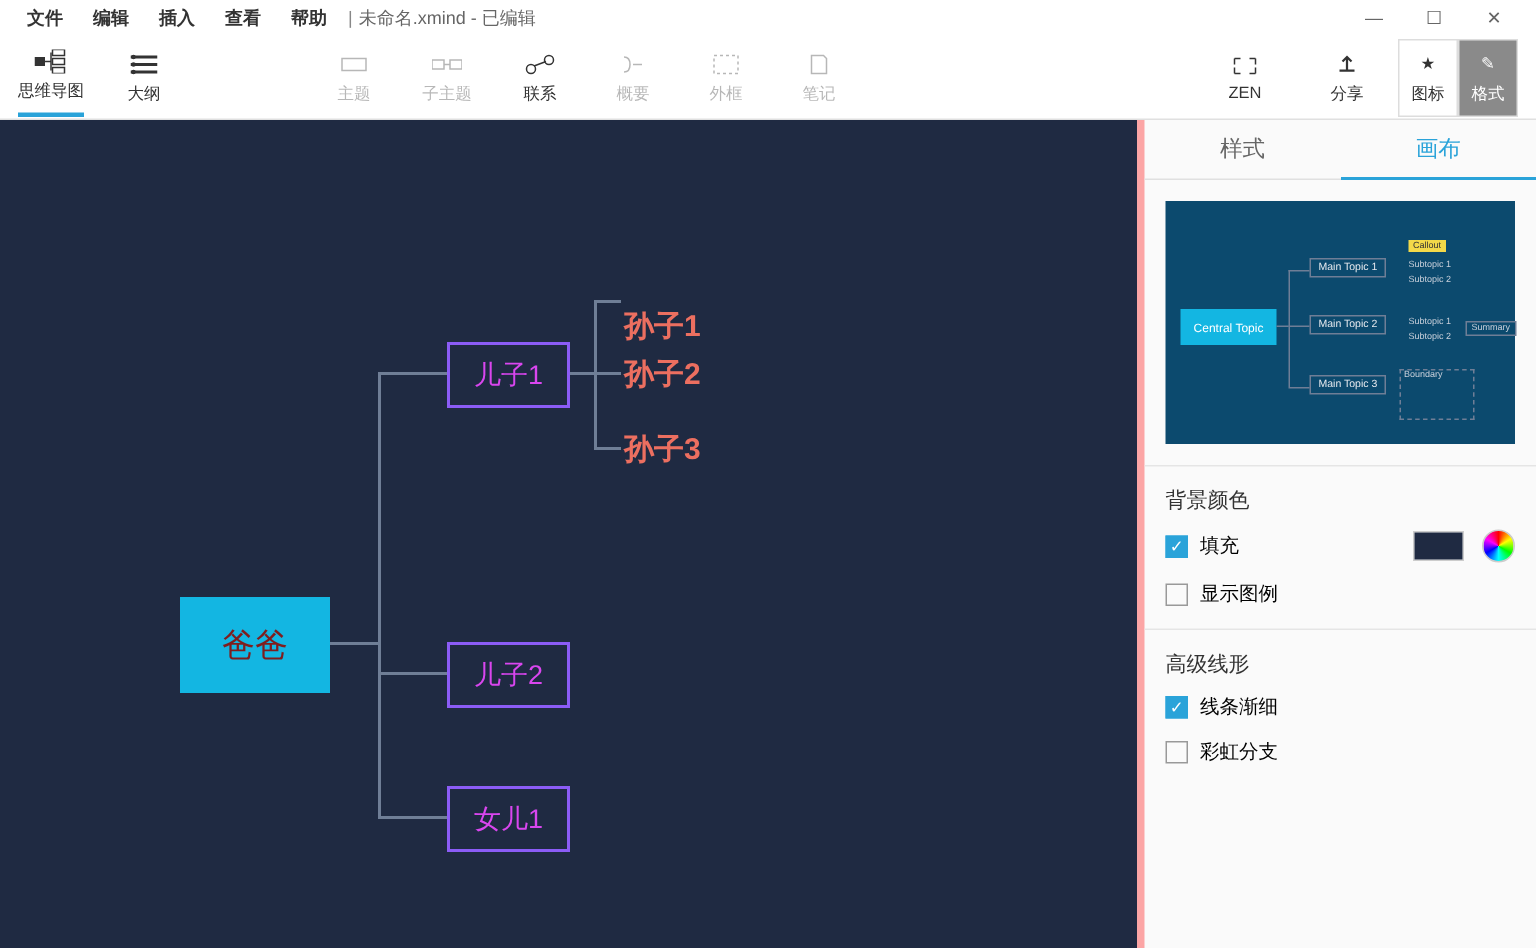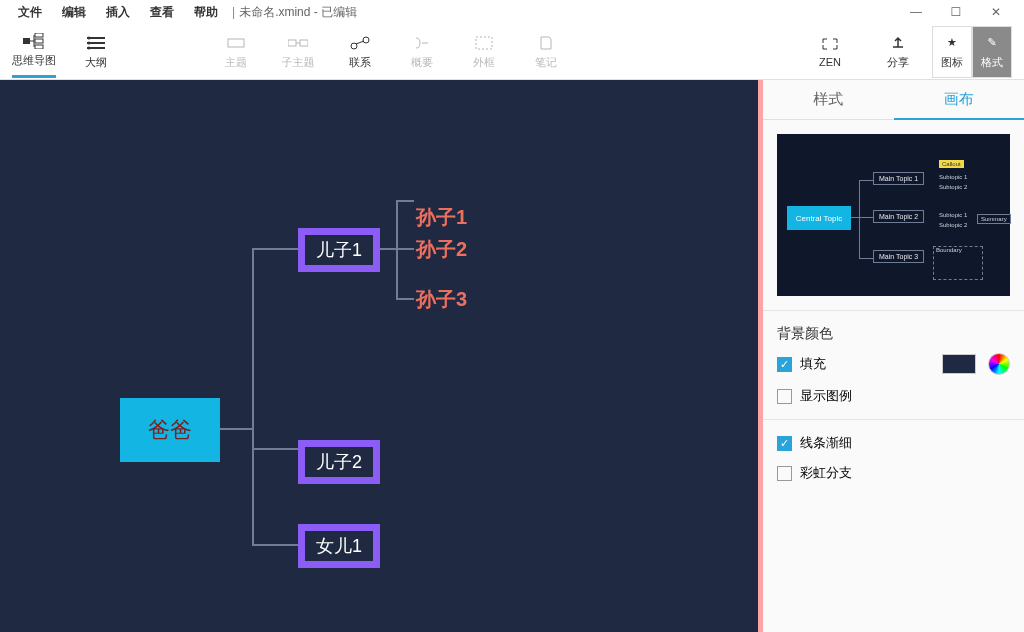--- a/index.html
+++ b/index.html
@@ -22,31 +22,31 @@
 .tool-sep { width: 24px; }
 .format-pair { display: flex; gap: 0; margin-left: 12px; }
 .format-pair .tool-btn { min-width: 40px; border: 1px solid #ddd; }
 .format-pair .tool-btn.sel { background: #8a8a8a; color: #fff; }
 
 .main { display: flex; height: 552px; }
 
 .canvas-wrap { flex: 1; background: #1f2a42; position: relative; }
 .mindmap { position: absolute; left: 0; top: 0; width: 100%; height: 100%; }
 .node-root { position: absolute; left: 120px; top: 318px; width: 100px; height: 64px; background: #13b6e2; color: #7f1d1d; display: flex; align-items: center; justify-content: center; font-size: 22px; font-weight: 500; }
-.node-box { position: absolute; border: 7px solid #8b5cf6; color: #ffffff; display: flex; align-items: center; justify-content: center; font-size: 18px; }
+.node-box { position: absolute; border: 2px solid #8b5cf6; color: #d946ef; display: flex; align-items: center; justify-content: center; font-size: 18px; }
 .node-child { position: absolute; color: #ec6f60; font-size: 20px; font-weight: 600; }
 .line { position: absolute; background: #6f7e96; }
 
 .side-panel { width: 266px; background: #fafafa; display: flex; flex-direction: column; border-left: 5px solid #fca5a5; }
 .side-tabs { display: flex; height: 40px; }
 .side-tab { flex: 1; display: flex; align-items: center; justify-content: center; font-size: 15px; color: #666; border-bottom: 1px solid #e0e0e0; }
 .side-tab.active { color: #2aa3d9; border-bottom: 2px solid #2aa3d9; }
 .side-body { padding: 14px 14px 0 14px; overflow-y: auto; flex: 1; }
 
-.preview-box { width: 100%; height: 162px; background: #0f172a; position: relative; margin-bottom: 14px; }
+.preview-box { width: 100%; height: 162px; background: #0c4a6e; position: relative; margin-bottom: 14px; }
 .pv-central { position: absolute; left: 10px; top: 72px; width: 64px; height: 24px; background: #13b6e2; color: #fff; font-size: 8px; display:flex; align-items:center; justify-content:center; }
 .pv-main { position: absolute; border: 1px solid #6f7e96; color: #e6e9ee; font-size: 7px; display:flex; align-items:center; justify-content:center; padding: 2px 5px; }
 .pv-sub { position: absolute; color: #c9d0db; font-size: 6px; }
 .pv-callout { position:absolute; background:#f3d949; font-size:6px; padding:1px 3px; color:#333; }
 .pv-summary { position:absolute; border:1px solid #6f7e96; color:#c9d0db; font-size:6px; padding:1px 3px; }
 .pv-boundary { position:absolute; border:1px dashed #6f7e96; font-size:6px; color:#c9d0db; padding:0 2px; }
 .pv-ln { position:absolute; background:#6f7e96; }
 
 .change-style-btn { display:block; margin: 0 auto 18px; padding: 6px 18px; border: 1px solid #ccc; background: #fff; font-size: 13px; }
 
@@ -205,21 +205,21 @@
 
       <div class="node-root">爸爸</div>
 
       <div class="line" style="left:220px; top:348px; width:32px; height:2px;"></div>
       <div class="line" style="left:252px; top:168px; width:2px; height:298px;"></div>
       <div class="line" style="left:252px; top:168px; width:46px; height:2px;"></div>
       <div class="line" style="left:252px; top:368px; width:46px; height:2px;"></div>
       <div class="line" style="left:252px; top:464px; width:46px; height:2px;"></div>
 
       <div class="node-box" style="left:298px; top:148px; width:82px; height:44px;">儿子1</div>
-      <div class="node-box" style="left:298px; top:360px; width:82px; height:44px;">儿子2</div>
+      <div class="node-box" style="left:298px; top:348px; width:82px; height:44px;">儿子2</div>
       <div class="node-box" style="left:298px; top:444px; width:82px; height:44px;text-align:center;">女儿1</div>
 
       <div class="line" style="left:380px; top:168px; width:16px; height:2px;"></div>
       <div class="line" style="left:396px; top:120px; width:2px; height:100px;"></div>
       <div class="line" style="left:396px; top:120px; width:18px; height:2px;"></div>
       <div class="line" style="left:396px; top:168px; width:18px; height:2px;"></div>
       <div class="line" style="left:396px; top:218px; width:18px; height:2px;"></div>
 
       <div class="node-child" style="left:416px; top:108px;margin-top:16px;">孙子1</div>
       <div class="node-child" style="left:416px; top:156px;">孙子2</div>
@@ -261,20 +261,21 @@
             <div class="sw" style="background:#1f2a42"></div>
           </div>
         <div class="color-picker-btn"></div>
       </div>
       <div class="row">
         <div class="checkbox"></div>
         <span>显示图例</span>
       </div>
 
       <div class="sep-line"></div>
+      <div class="section-title">高级线形</div>
       <div class="row">
         <div class="checkbox checked">✓</div>
         <span>线条渐细</span>
       </div>
       <div class="row">
         <div class="checkbox"></div>
         <span>彩虹分支</span>
       </div>
     </div>
   </div>

